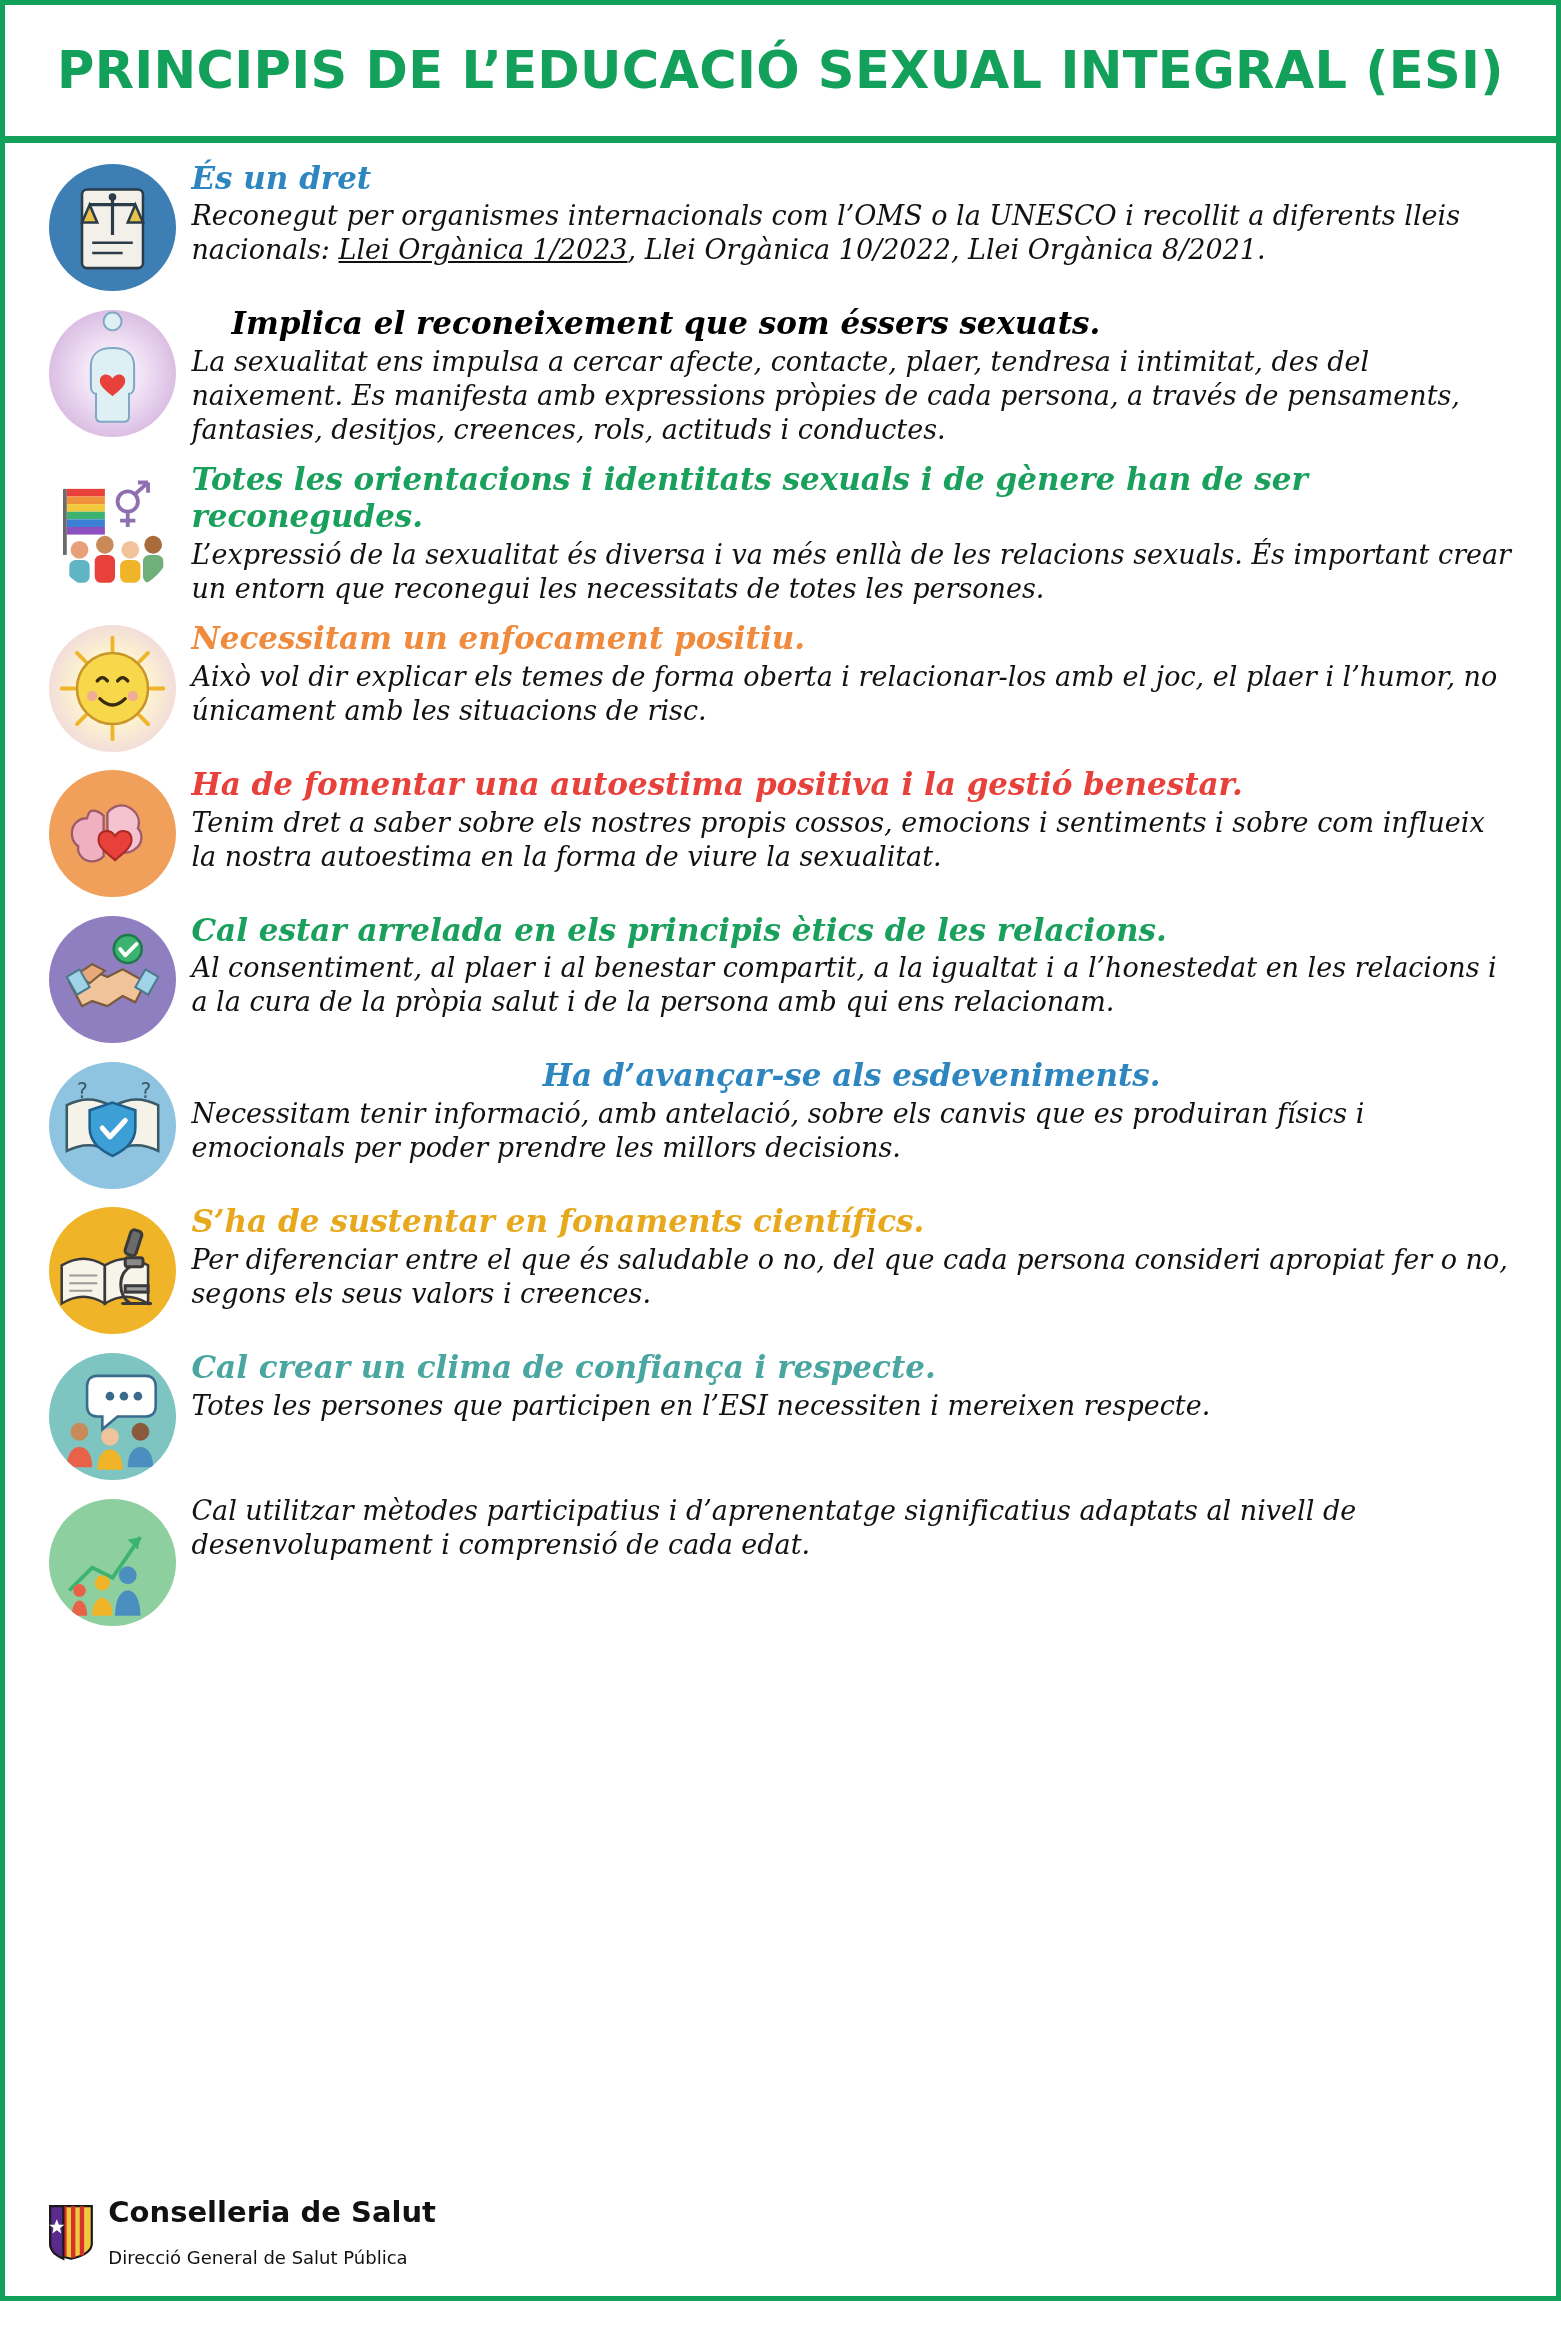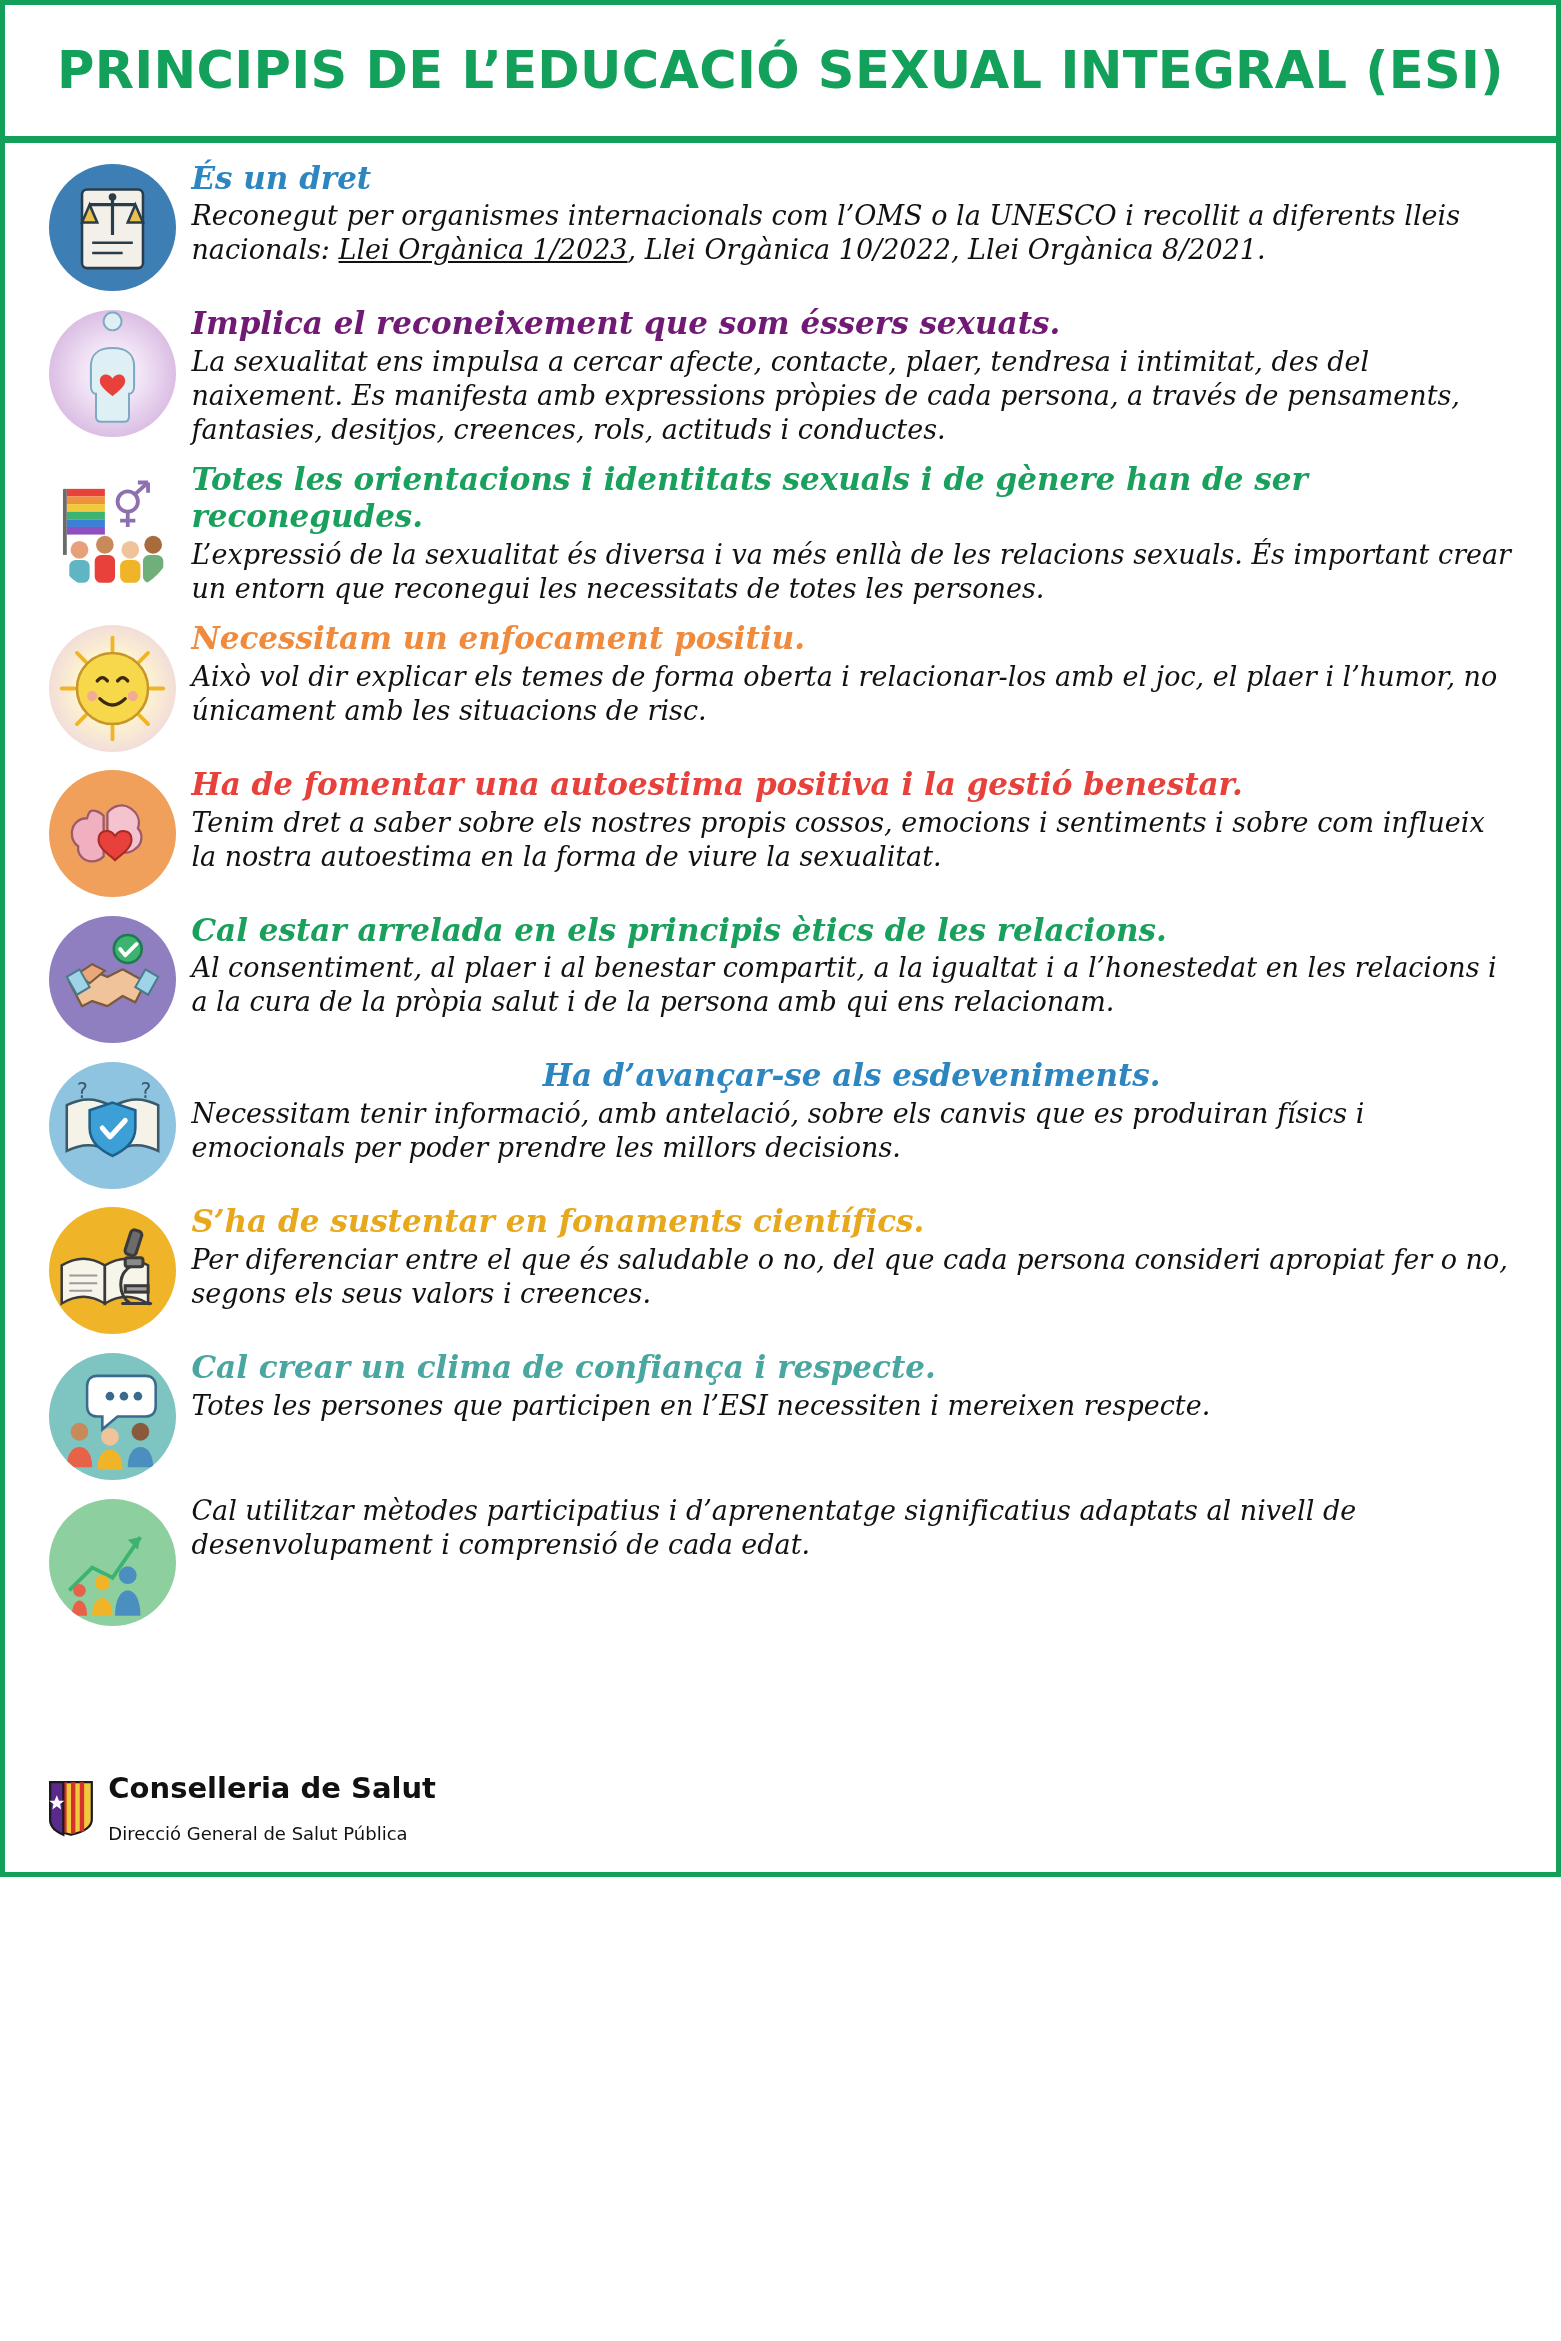--- a/index.html
+++ b/index.html
@@ -9,21 +9,21 @@
     background: #ffffff;
   }
   body {
     width: 1561px;
     font-family: "DejaVu Serif", serif;
     -webkit-font-smoothing: antialiased;
   }
   .poster {
     position: relative;
     width: 1561px;
-    height: 1877px;
+    height: 2301px;
     box-sizing: border-box;
     border: 5.5px solid #12a05a;
     background: #ffffff;
     overflow: hidden;
   }
 
   
   .header {
     height: 138px;
     display: flex;
@@ -160,21 +160,21 @@
     <div class="principle">
       <div class="icon-wrap">
         <div class="icon-circle" style="background:radial-gradient(circle at 50% 50%, #f3e6f7 30%, #c9a2d6 100%);">
           <svg width="127" height="127" viewBox="0 0 100 100">
             <path d="M50 16 a7 7 0 1 1 0.1 0 M50 30 c-12 0-17 6-17 14 l0 16 c0 4 2 6 4 6 l0 18 c0 3 2 4 4 4 l18 0 c2 0 4-1 4-4 l0-18 c2 0 4-2 4-6 l0-16 c0-8-5-14-17-14 Z" fill="#dff0f4" stroke="#7fa8c4" stroke-width="1.6"></path>
             <path d="M50 54 c-3-5-10-4-10 2 c0 5 7 9 10 12 c3-3 10-7 10-12 c0-6-7-7-10-2 Z" fill="#e8403a"></path>
           </svg>
         </div>
       </div>
       <div class="text-col">
-        <p class="p-title" style="color:#701a75;">Implica el reconeixement que som éssers sexuats.</p>
+        <p class="p-title" style="color:#000000;margin-left:40px;">Implica el reconeixement que som éssers sexuats.</p>
         <p class="p-body">La sexualitat ens impulsa a cercar afecte, contacte, plaer, tendresa i intimitat, des del naixement. Es manifesta amb expressions pròpies de cada persona, a través de pensaments, fantasies, desitjos, creences, rols, actituds i conductes.</p>
       </div>
     </div>
 
     <div class="principle">
       <div class="icon-wrap">
         <div class="icon-circle" style="background:#ffffff;">
           <svg width="127" height="127" viewBox="0 0 100 100">
             <g>
               <rect x="14" y="18" width="30" height="6" fill="#e8403a"></rect>

